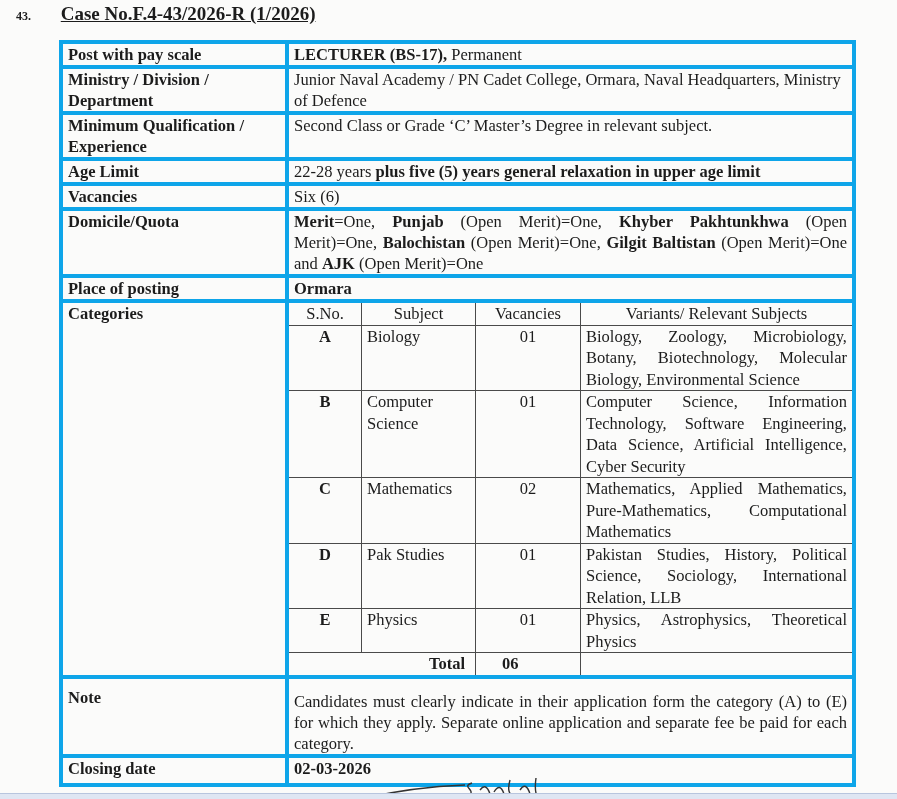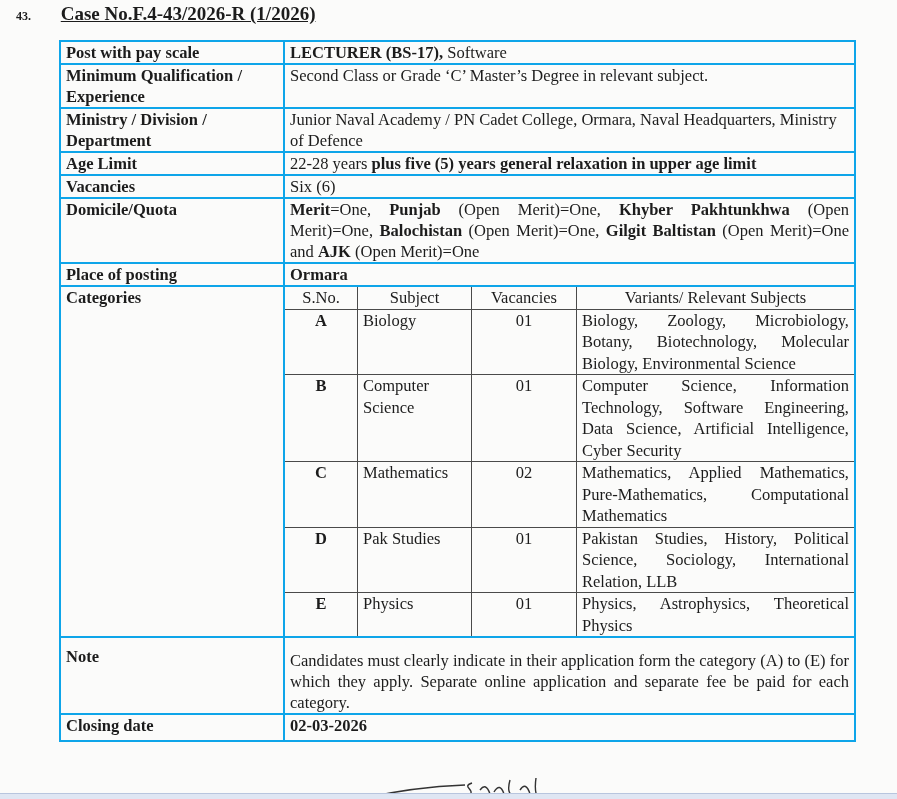--- a/index.html
+++ b/index.html
@@ -15,21 +15,21 @@
   }
   .case-heading .num { display: inline-block; width: 40px; font-size: 12px; }
   .case-heading .title { text-decoration: underline; }
 
   table.main {
     position: absolute; left: 59px; top: 40px; width: 797px;
     border-collapse: collapse;
     font-size: 16.5px; line-height: 21px;
   }
   table.main > tbody > tr > td {
-    border: 2px solid #0ea5e9; vertical-align: top; padding: 0 5px;
+    border: 4px solid #0ea5e9; vertical-align: top; padding: 0 5px;
   }
   td.lbl { width: 212px; font-weight: bold; }
   td.val { text-align: justify; }
   b { font-weight: bold; }
   .u { }
 
   td.cat-cell { padding: 0 !important; }
   table.cat { width: 100%; border-collapse: collapse; }
   table.cat td, table.cat th {
     border: 1px solid #4a4a4a; vertical-align: top; padding: 0 5px;
@@ -60,29 +60,29 @@
 
 <div class="case-heading">
   <span class="num">43.</span>
   <span class="title">Case No.F.4-43/2026-R (1/2026)</span>
 </div>
 
 <table class="main">
   <tbody>
     <tr>
       <td class="lbl">Post  with pay scale</td>
-      <td class="val"><b>LECTURER (BS-17),</b><span> Software</span></td>
+      <td class="val"><b>LECTURER (BS-17),</b><span> Permanent</span></td>
+    </tr>
+    <tr>
+      <td class="lbl">Ministry / Division / Department</td>
+      <td class="val" style="text-align:left">Junior Naval Academy /  PN Cadet College, Ormara, Naval Headquarters, Ministry of Defence</td>
     </tr>
     <tr>
       <td class="lbl">Minimum Qualification / Experience</td>
       <td class="val">Second Class or Grade ‘C’ Master’s Degree in relevant subject.</td>
-    </tr>
-    <tr>
-      <td class="lbl">Ministry / Division / Department</td>
-      <td class="val" style="text-align:left">Junior Naval Academy /  PN Cadet College, Ormara, Naval Headquarters, Ministry of Defence</td>
     </tr>
     <tr>
       <td class="lbl">Age Limit</td>
       <td class="val"><span>22-28 years </span><b class="u">plus</b><b> five (5) years general relaxation in upper age limit</b></td>
     </tr>
     <tr>
       <td class="lbl">Vacancies</td>
       <td class="val">Six (6)</td>
     </tr>
     <tr>
@@ -134,20 +134,25 @@
               <td class="c-sub">Pak Studies</td>
               <td class="c-vac">01</td>
               <td class="c-var">Pakistan Studies, History, Political Science, Sociology, International Relation, LLB</td>
             </tr>
             <tr>
               <td class="c-sno">E</td>
               <td class="c-sub">Physics</td>
               <td class="c-vac">01</td>
               <td class="c-var">Physics, Astrophysics, Theoretical Physics</td>
             </tr>
+            <tr>
+              <td colspan="2" class="total-lbl">Total</td>
+              <td class="total-val">06</td>
+              <td></td>
+            </tr>
           </tbody>
         </table>
       </td>
     </tr>
     <tr>
       <td class="lbl" style="padding-top:8px">Note</td>
       <td class="val" style="padding-top:12px">Candidates must clearly indicate in their application form the category (A) to (E) for which they apply. Separate online application and separate fee be paid for each category.</td>
     </tr>
     <tr>
       <td class="lbl" style="padding-bottom:4px">Closing date</td>

